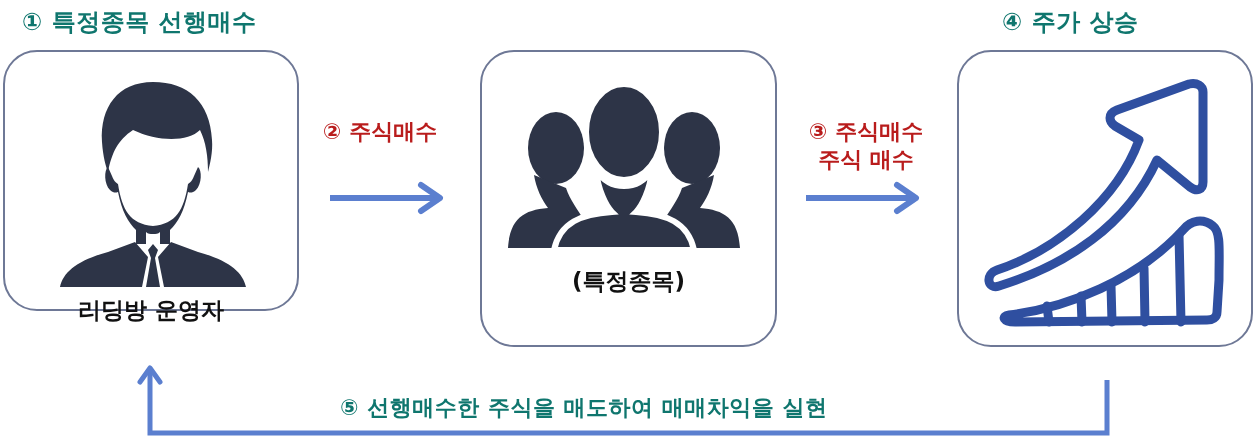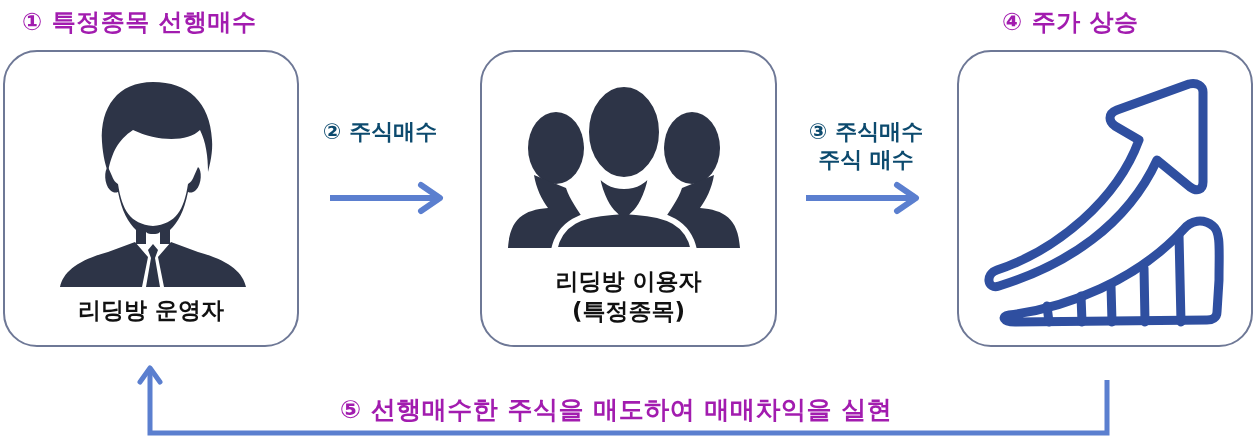--- a/index.html
+++ b/index.html
@@ -1,29 +1,29 @@
 <!DOCTYPE html>
 <html><head>
 <meta charset="utf-8">
 <style>
   html, body { margin:0; padding:0; background:#ffffff; }
   body { width:1255px; height:438px; position:relative; overflow:hidden;
          font-family:"DejaVu Sans","Liberation Sans",sans-serif; }
-  .step-title { position:absolute; font-weight:bold; color:#a21caf; font-size:24px; white-space:nowrap; letter-spacing:0.5px; }
+  .step-title { position:absolute; font-weight:bold; color:#0f766e; font-size:24px; white-space:nowrap; letter-spacing:0.5px; }
   .box { position:absolute; border:2px solid #6e7896; border-radius:34px; background:#fff; box-sizing:border-box; }
   .box-label { position:absolute; left:0; right:0; text-align:center; font-weight:bold; color:#111; font-size:23px; line-height:30px; }
-  .arrow-label { position:absolute; font-weight:bold; color:#0c4a6e; font-size:22px; line-height:28px; text-align:center; white-space:nowrap; }
+  .arrow-label { position:absolute; font-weight:bold; color:#b91c1c; font-size:22px; line-height:28px; text-align:center; white-space:nowrap; }
   svg { position:absolute; overflow:visible; }
 </style>
 </head>
 <body>
 
 <div class="step-title" style="left:22px; top:6px;">① 특정종목 선행매수</div>
 
-<div class="box" style="left:3px; top:50px; width:296px; height:297px;">
+<div class="box" style="left:3px; top:50px; width:296px; height:261px;">
   <svg width="230" height="215" viewBox="0 0 230 215" style="left:33px; top:20px;">
     <g fill="#2d3447">
 
       <path d="M115 10 C80 10 62 35 64 70 C65 85 68 95 70 100 C74 80 80 68 95 58 C120 70 150 70 162 58 C168 70 170 85 170 100 C172 92 175 80 174 68 C172 30 150 10 115 10 Z"></path>
 
       <path d="M70 95 C66 98 66 112 72 118 C76 122 80 120 80 120 C84 140 90 150 98 158 L98 172 L108 172 L108 160 C110 162 112 162 115 162 C118 162 120 162 122 160 L122 172 L132 172 L132 158 C140 150 146 140 150 120 C150 120 154 122 158 118 C164 112 164 98 160 95 L156 104 C154 110 150 112 150 112 C146 138 138 152 115 154 C92 152 84 138 80 112 C80 112 76 110 74 104 Z"></path>
 
       <path d="M97 170 L70 180 C40 188 25 200 22 215 L208 215 C205 200 190 188 160 180 L133 170 L120 185 L126 215 L104 215 L110 185 Z"></path>
 
       <path d="M110 178 L115 172 L120 178 L117 186 L122 215 L108 215 L113 186 Z"></path>
@@ -49,21 +49,20 @@
       <path d="M30 85 C32 98 38 110 44 118 C20 120 6 128 4 158 L80 158 L80 130 C74 120 66 110 62 98 Z"></path>
 
       <ellipse cx="188" cy="58" rx="28" ry="36"></ellipse>
       <path d="M210 85 C208 98 202 110 196 118 C220 120 234 128 236 158 L160 158 L160 130 C166 120 174 110 178 98 Z"></path>
 
       <ellipse cx="120" cy="42" rx="38" ry="48" stroke="#fff" stroke-width="6"></ellipse>
       <path d="M92 80 C94 100 102 116 108 122 C78 124 56 132 50 160 L190 160 C184 132 162 124 132 122 C138 116 146 100 148 80 C140 92 130 96 120 96 C110 96 100 92 92 80 Z" stroke="#fff" stroke-width="6"></path>
     </g>
   </svg>
   <div class="box-label" style="top:214px;">
-    <div>리딩방 이용자</div>
     <div>(특정종목)</div>
   </div>
 </div>
 
 <div class="arrow-label" style="left:786px; top:118px; width:160px;">
   <div>③ 주식매수</div>
   <div>주식 매수</div>
 </div>
 <svg width="130" height="40" style="left:801px; top:178px;">
   <line x1="5" y1="20" x2="112" y2="20" stroke="#5b7fcf" stroke-width="6"></line>
@@ -85,13 +84,13 @@
       <line x1="187" y1="218" x2="188" y2="272"></line>
       <line x1="222" y1="185" x2="224" y2="272"></line>
     </g>
   </svg>
 </div>
 
 <svg width="1000" height="80" style="left:140px; top:360px;">
   <polyline points="967,20 967,73 10,73 10,12" fill="none" stroke="#5b7fcf" stroke-width="5"></polyline>
   <polyline points="0,22 10,8 20,22" fill="none" stroke="#5b7fcf" stroke-width="5" stroke-linecap="round" stroke-linejoin="round"></polyline>
 </svg>
-<div class="step-title" style="left:340px; top:393px; font-size:25px;">⑤ 선행매수한 주식을 매도하여 매매차익을 실현</div>
+<div class="step-title" style="left:340px; top:393px; font-size:22px;">⑤ 선행매수한 주식을 매도하여 매매차익을 실현</div>
 
 </body></html>

